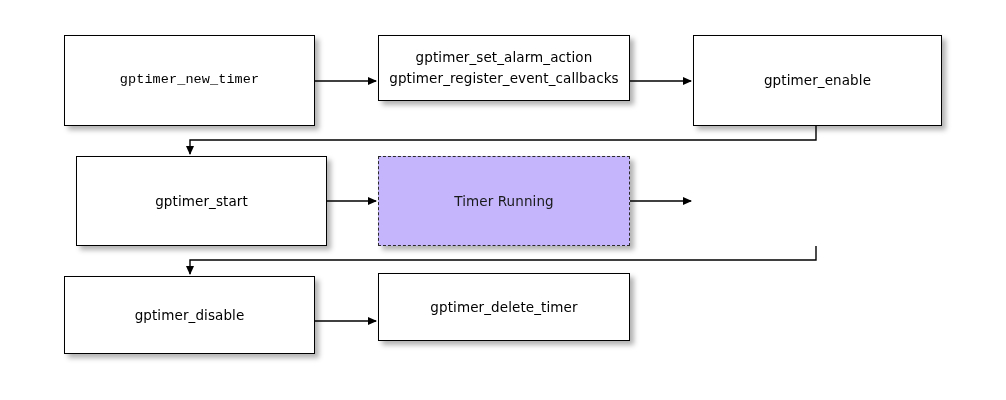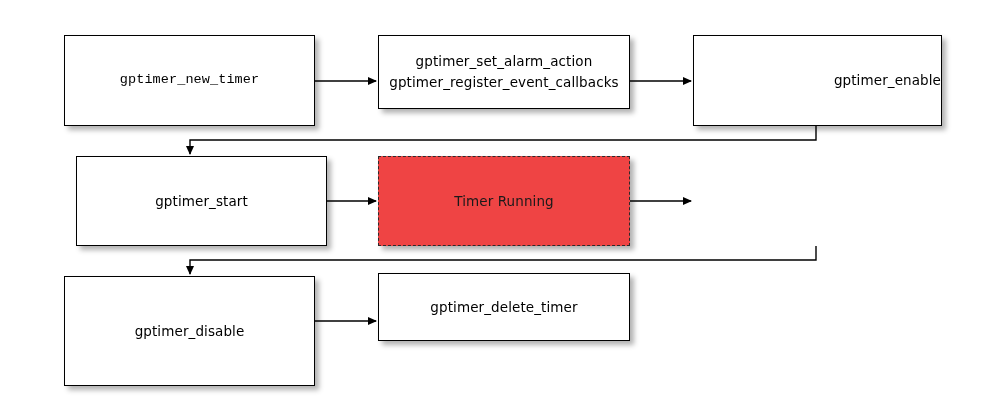--- a/index.html
+++ b/index.html
@@ -23,21 +23,21 @@
     justify-content:center;
     text-align:center;
     color:#000000;
     font-size:13.5px;
     line-height:1.55;
     letter-spacing:.1px;
     box-shadow:4px 4px 5px rgba(0,0,0,.30);
   }
   .node .line{display:block;white-space:nowrap;}
   .node.state{
-    background:#ef4444;
+    background:#c4b5fd;
     border:1px dashed #2b2b2b;
     color:#1a1a1a;
     box-shadow:4px 4px 5px rgba(0,0,0,.30);
   }
 </style>
 </head>
 <body>
 
 <div id="canvas">
 
@@ -74,39 +74,39 @@
 
     <g>
       <line x1="315" y1="321" x2="376" y2="321" stroke="#000" stroke-width="1.4" marker-end="url(#arrow)"></line>
     </g>
   </svg>
 
   <div class="node" style="left:64px;top:35px;width:251px;height:91px;font-family:Liberation Mono, monospace;">
     <span class="line">gptimer_new_timer</span>
   </div>
 
-  <div class="node" style="left:378px;top:35px;width:252px;height:74px;">
+  <div class="node" style="left:378px;top:35px;width:252px;height:66px;">
     <span class="line">gptimer_set_alarm_action</span>
     <span class="line">gptimer_register_event_callbacks</span>
   </div>
 
-  <div class="node" style="left:693px;top:35px;width:249px;height:91px;align-items:flex-end;">
+  <div class="node" style="left:693px;top:35px;width:249px;height:91px;">
     <span class="line">gptimer_enable</span>
   </div>
 
   <div class="node" style="left:76px;top:156px;width:251px;height:90px;">
     <span class="line">gptimer_start</span>
   </div>
 
   <div class="node state" style="left:378px;top:156px;width:252px;height:90px;">
     <span class="line">Timer Running</span>
   </div>
 
 
-  <div class="node" style="left:64px;top:276px;width:251px;height:110px;">
+  <div class="node" style="left:64px;top:276px;width:251px;height:78px;">
     <span class="line">gptimer_disable</span>
   </div>
 
   <div class="node" style="left:378px;top:273px;width:252px;height:68px;">
     <span class="line">gptimer_delete_timer</span>
   </div>
 
 </div>
 
 </body></html>

